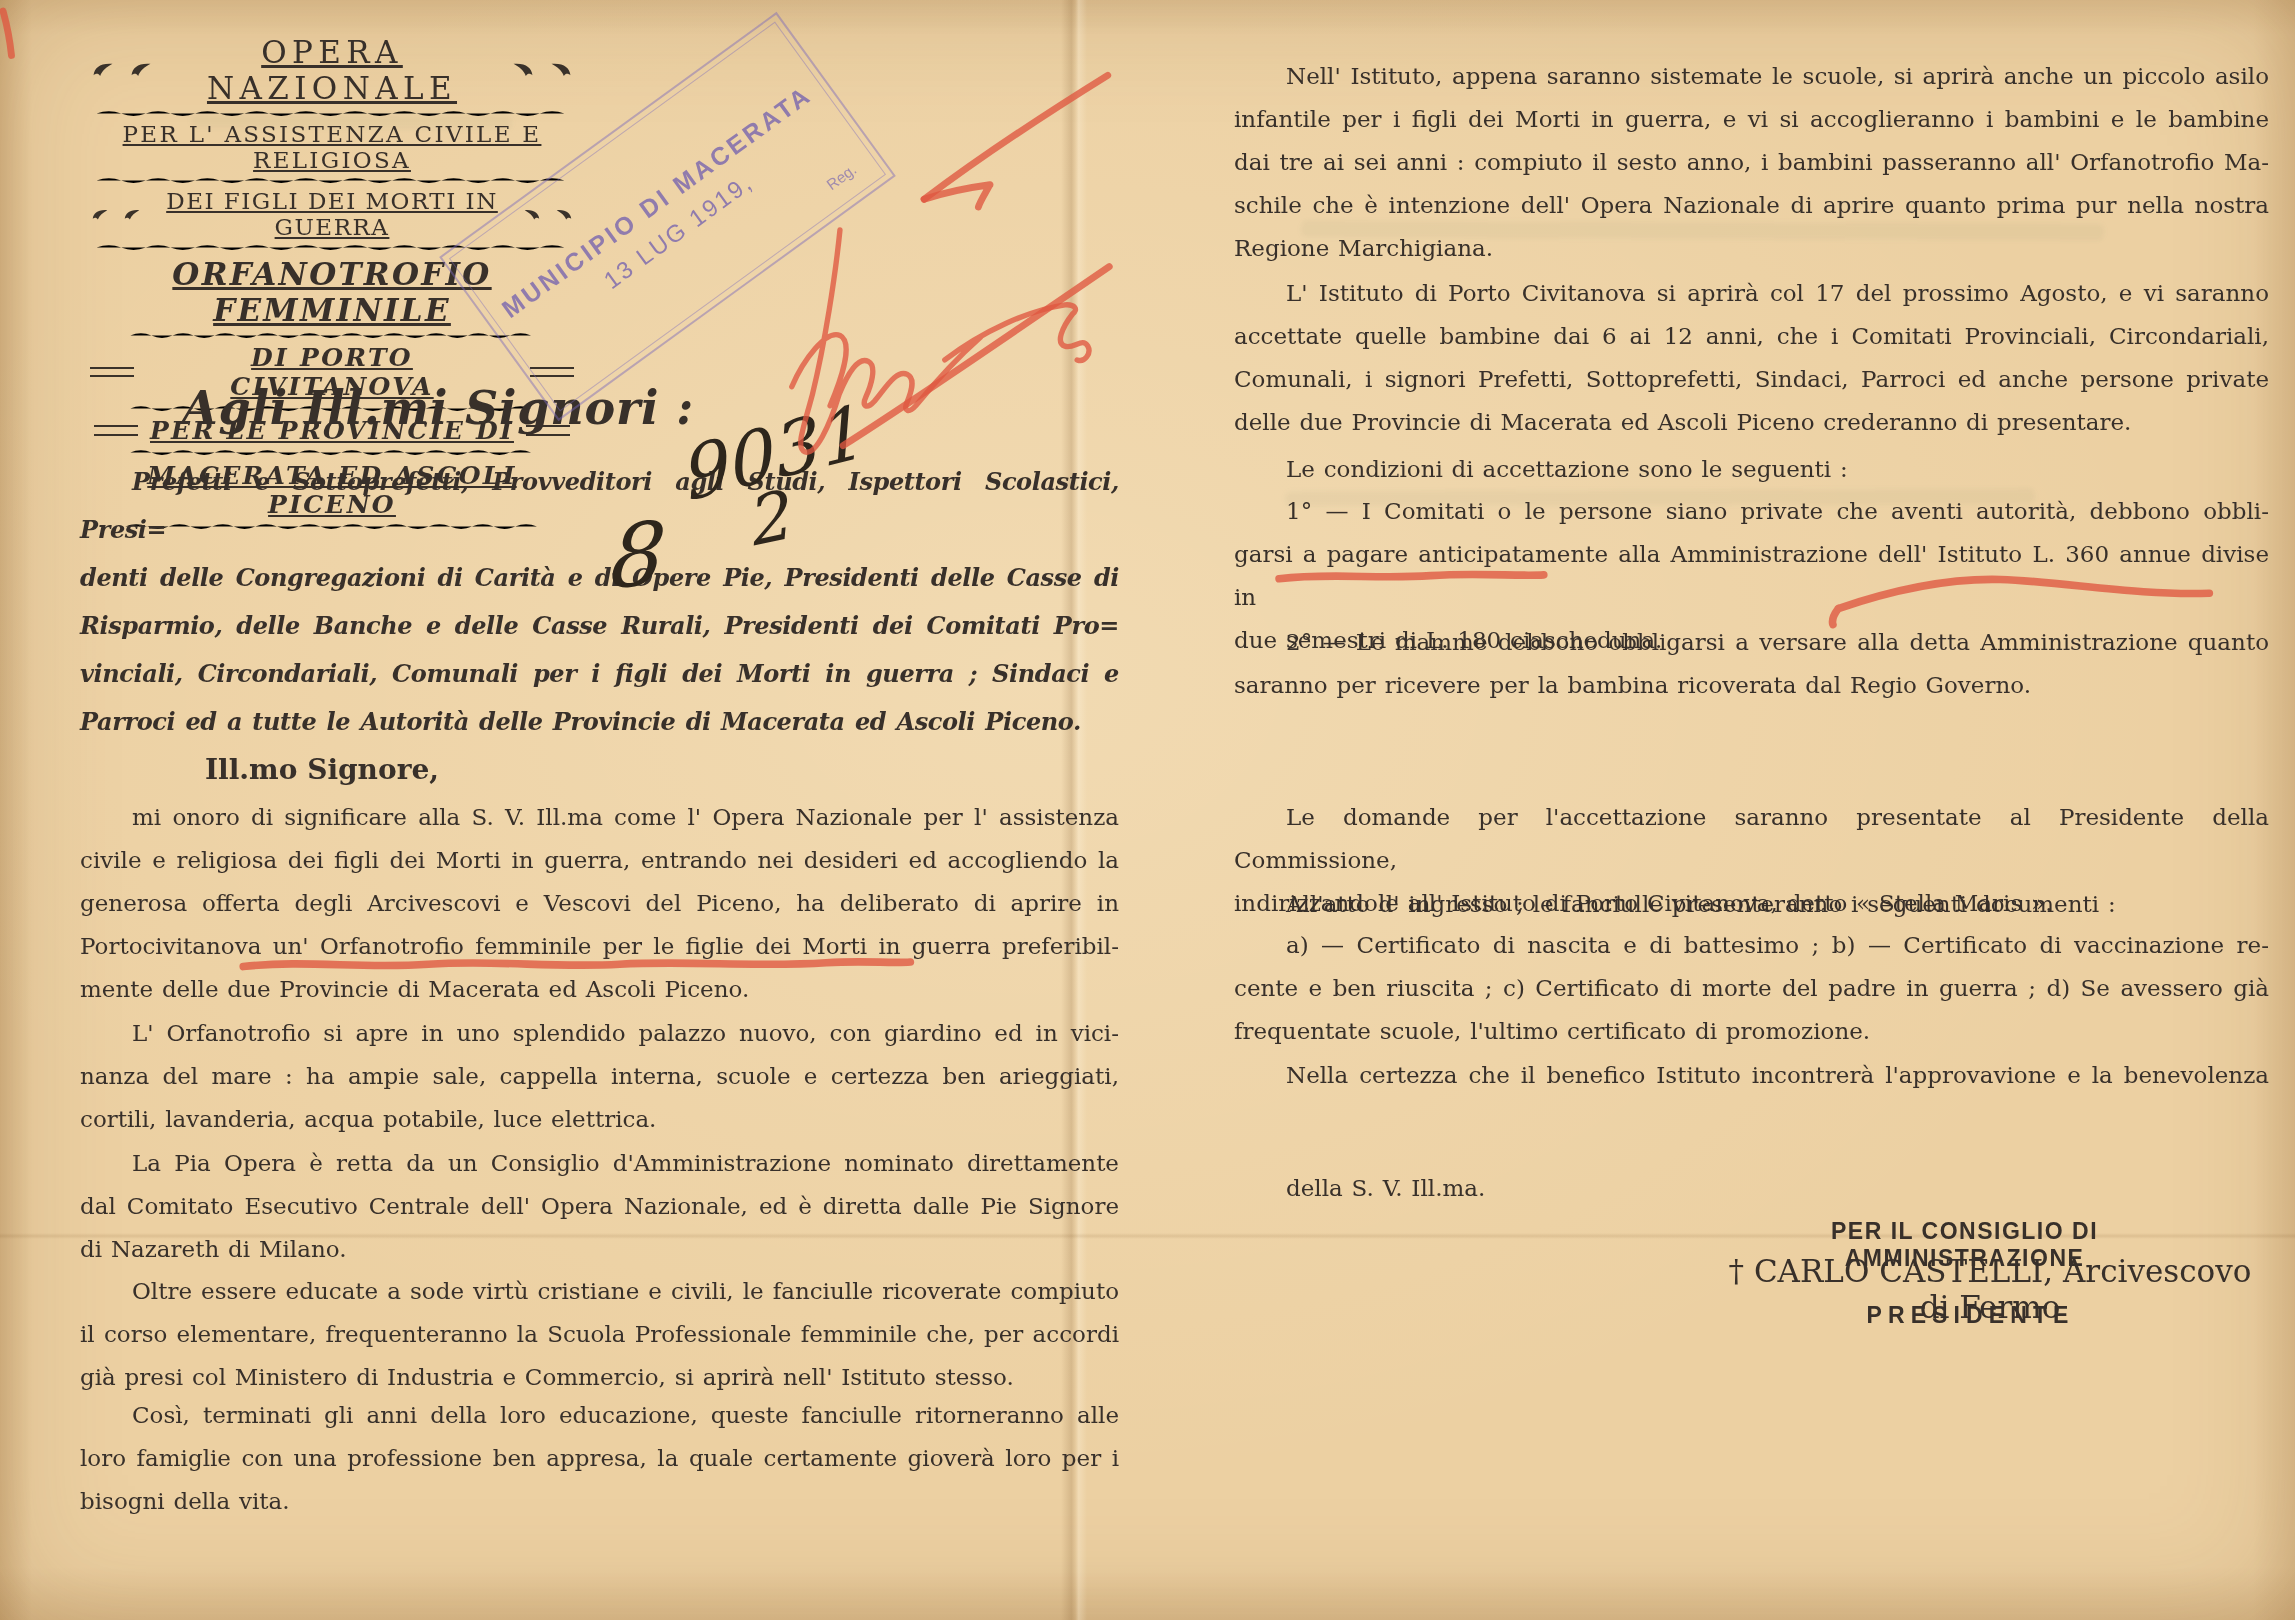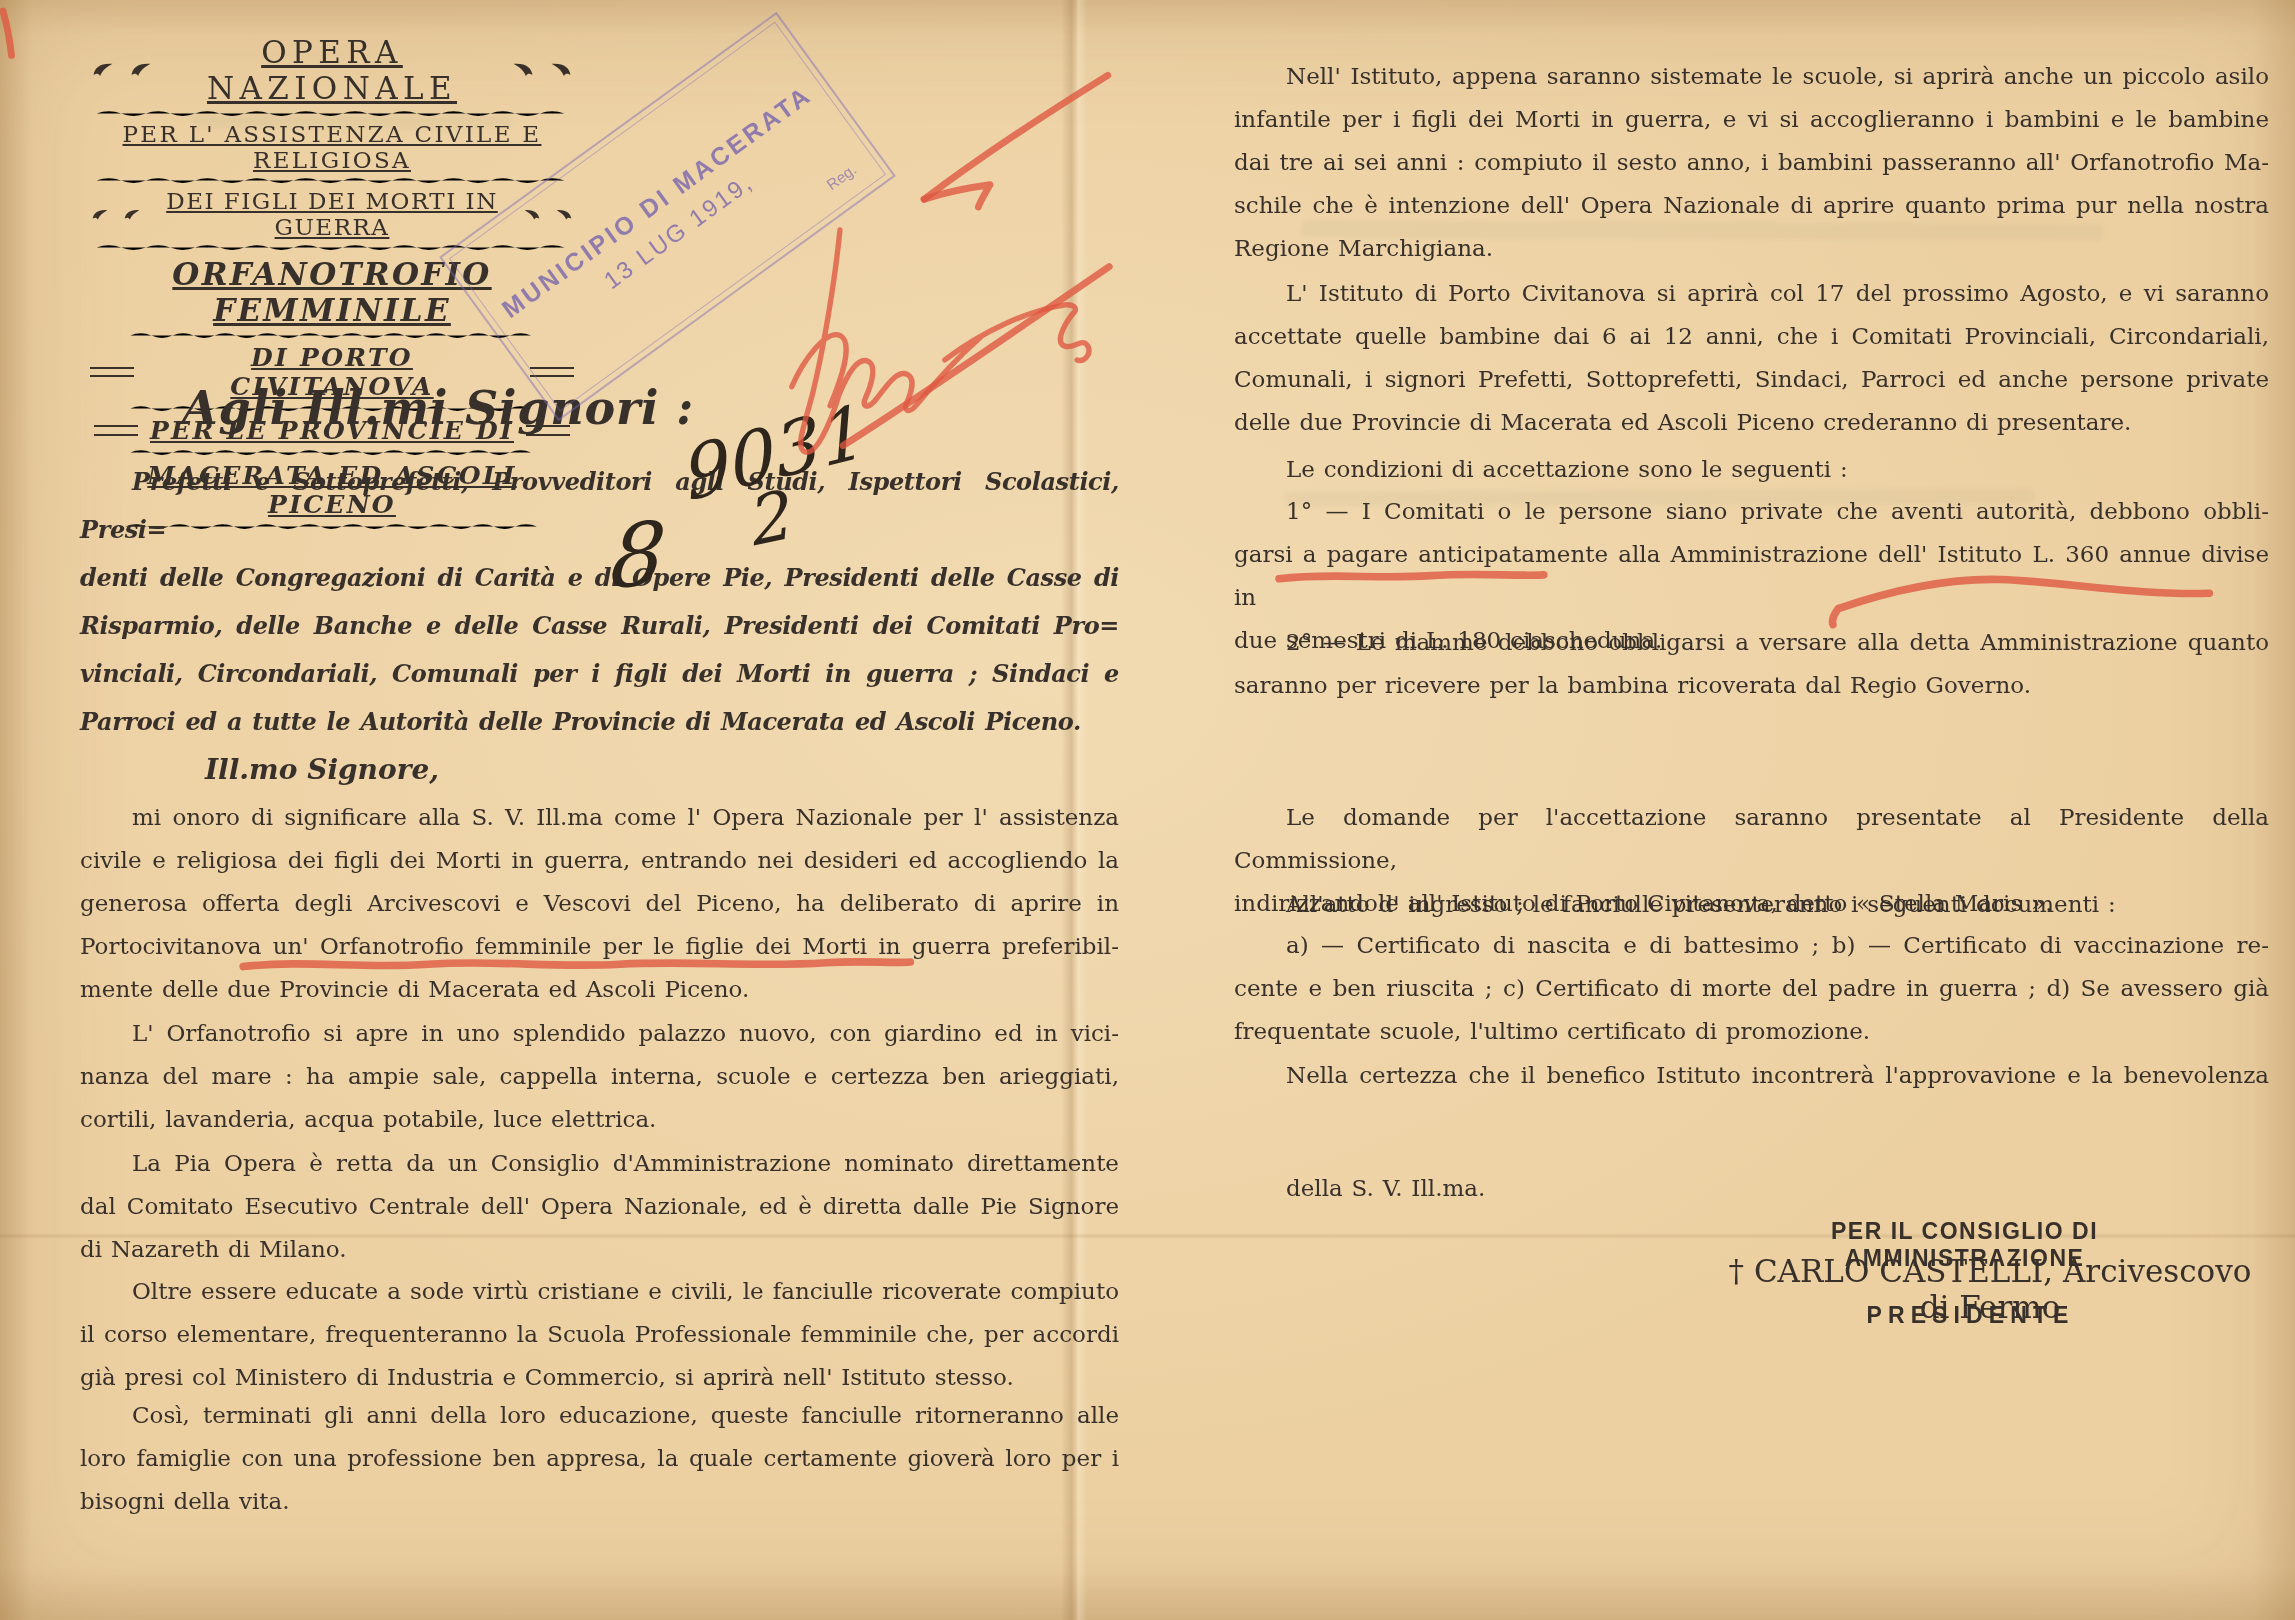--- a/index.html
+++ b/index.html
@@ -52,21 +52,21 @@
   .hw-8{left:611px;top:505px;font-size:86px;transform:rotate(-6deg) skewX(-10deg);}
   
   .para{position:absolute;z-index:2;font-size:23px;line-height:43px;word-spacing:1.5px;}
   .para .ln{text-align:justify;text-align-last:justify;white-space:normal;}
   .para .ln:first-child{text-indent:52px;}
   .para .ln.last{text-align-last:left;}
   .col-left{left:80px;width:1039px;}
   .col-right{left:1234px;width:1035px;}
   .bl{font-weight:bold;font-style:italic;font-size:24px;line-height:48px;letter-spacing:-0.4px;word-spacing:2.3px;}
   .salutation{position:absolute;left:182px;top:381px;z-index:2;font-size:46px;font-weight:bold;font-style:italic;letter-spacing:0.8px;}
-  .greeting{position:absolute;left:205px;top:753px;z-index:2;font-size:28px;font-weight:bold;font-style:italic;}
+  .greeting{position:absolute;left:205px;top:753px;z-index:2;font-size:28px;font-weight:bold;}
   
   .sig1{position:absolute;left:1758px;top:1218px;width:413px;z-index:2;text-align:center;
     font-family:Liberation Sans, sans-serif;font-weight:bold;font-size:23px;letter-spacing:1.5px;}
   .sig2{position:absolute;left:1722px;top:1253px;width:536px;z-index:2;text-align:center;
     font-weight:normal;font-size:31px;}
   .sig3{position:absolute;left:1764px;top:1302px;width:413px;z-index:2;text-align:center;
     font-family:"Liberation Sans",sans-serif;font-weight:bold;font-size:23px;letter-spacing:6.1px;}
   
   .redmarks{position:absolute;inset:0;z-index:5;pointer-events:none;}
   .redmarks path{fill:none;stroke:#df5740;stroke-linecap:round;stroke-linejoin:round;opacity:.78;}

